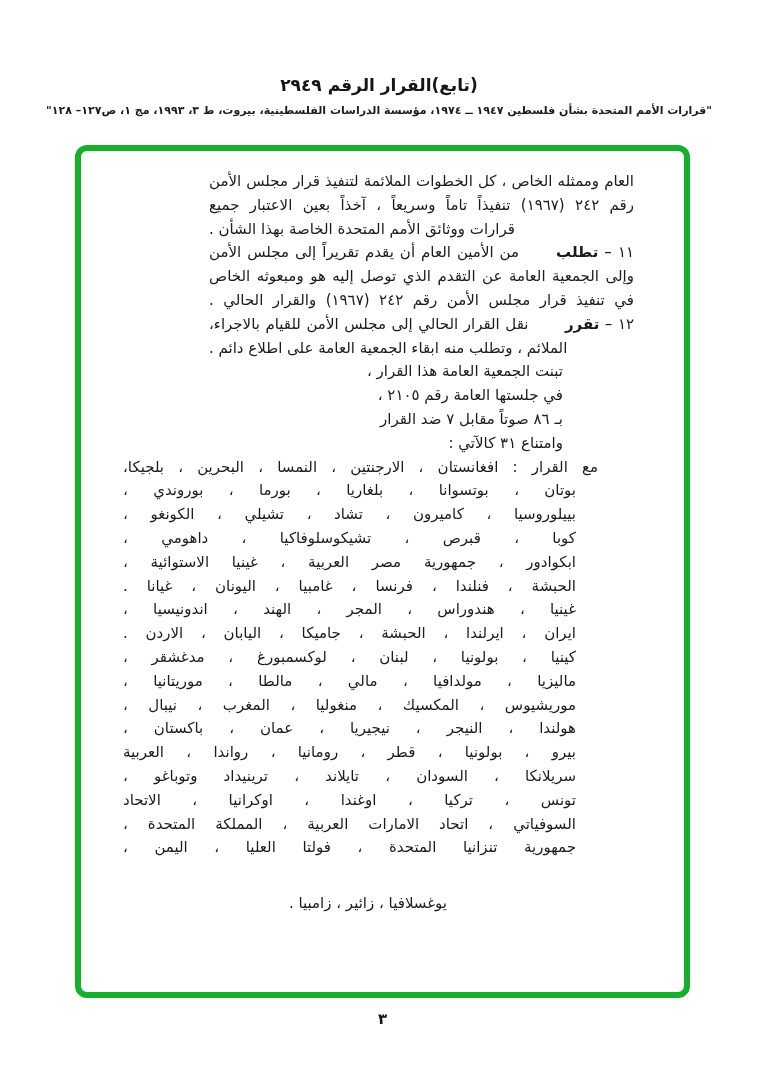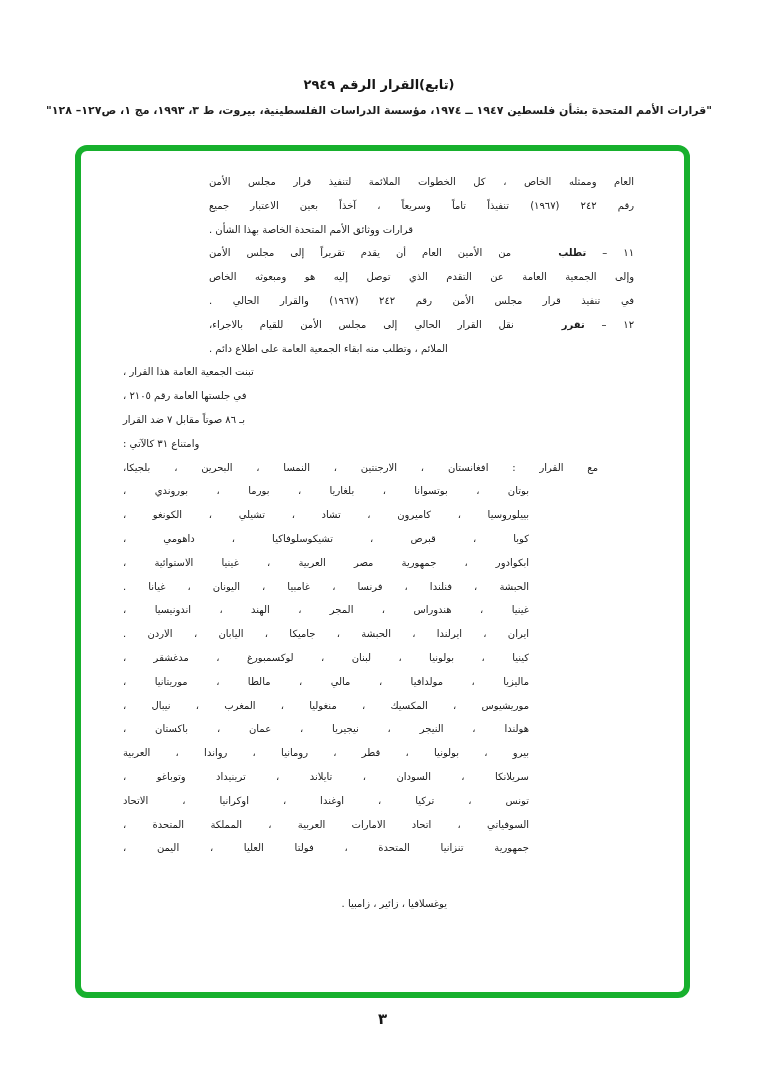--- a/index.html
+++ b/index.html
@@ -7,21 +7,21 @@
     position:relative;
     width:758px;height:1078px;
     background:#ffffff;
     overflow:hidden;
     font-family:"DejaVu Sans", sans-serif;
     color:#161616;
   }
   .title{
     position:absolute;top:74px;left:0;width:758px;
     text-align:center;direction:rtl;
-    font-size:13px;font-weight:bold;line-height:22px;
+    font-size:17px;font-weight:bold;line-height:22px;
     letter-spacing:0.5px;
   }
   .subtitle{
     position:absolute;top:103px;left:0;width:758px;
     text-align:center;direction:rtl;
     font-size:11px;font-weight:bold;line-height:16px;
     color:#1c1c1c;
   }
   .green-box{
     position:absolute;left:75px;top:145px;
@@ -30,34 +30,34 @@
     border:6px solid #17b02d;
     border-radius:12px;
     background:transparent;
   }
   #text-block{
     position:absolute;left:123px;top:170px;width:511px;
     direction:rtl;
   }
   .line{
     height:23.8px;line-height:23.8px;
-    font-size:10px;
+    font-size:15px;
     direction:rtl;
     color:#1b1b1b;
   }
   .line b{font-weight:bold;margin-left:31px;}
   
   .para-full{margin-left:86px;text-align:justify;text-align-last:justify;}
   .para-end{margin-left:86px;text-align:left;}
   
-  .meta{margin-right:104px;text-align:left;}
+  .meta{margin-right:71px;text-align:right;}
   
   .list-first{margin-right:36px;text-align:justify;text-align-last:justify;}
   
-  .list{margin-right:105px;text-align:justify;text-align-last:justify;}
+  .list{margin-right:58px;text-align:justify;text-align-last:justify;}
   
   .list-end{margin-right:187px;text-align:right;margin-top:32px;}
   .page-number{
     position:absolute;top:1010px;left:75px;width:615px;
     text-align:center;
     font-size:15px;font-weight:bold;
   }
 </style>
 </head>
 <body>

